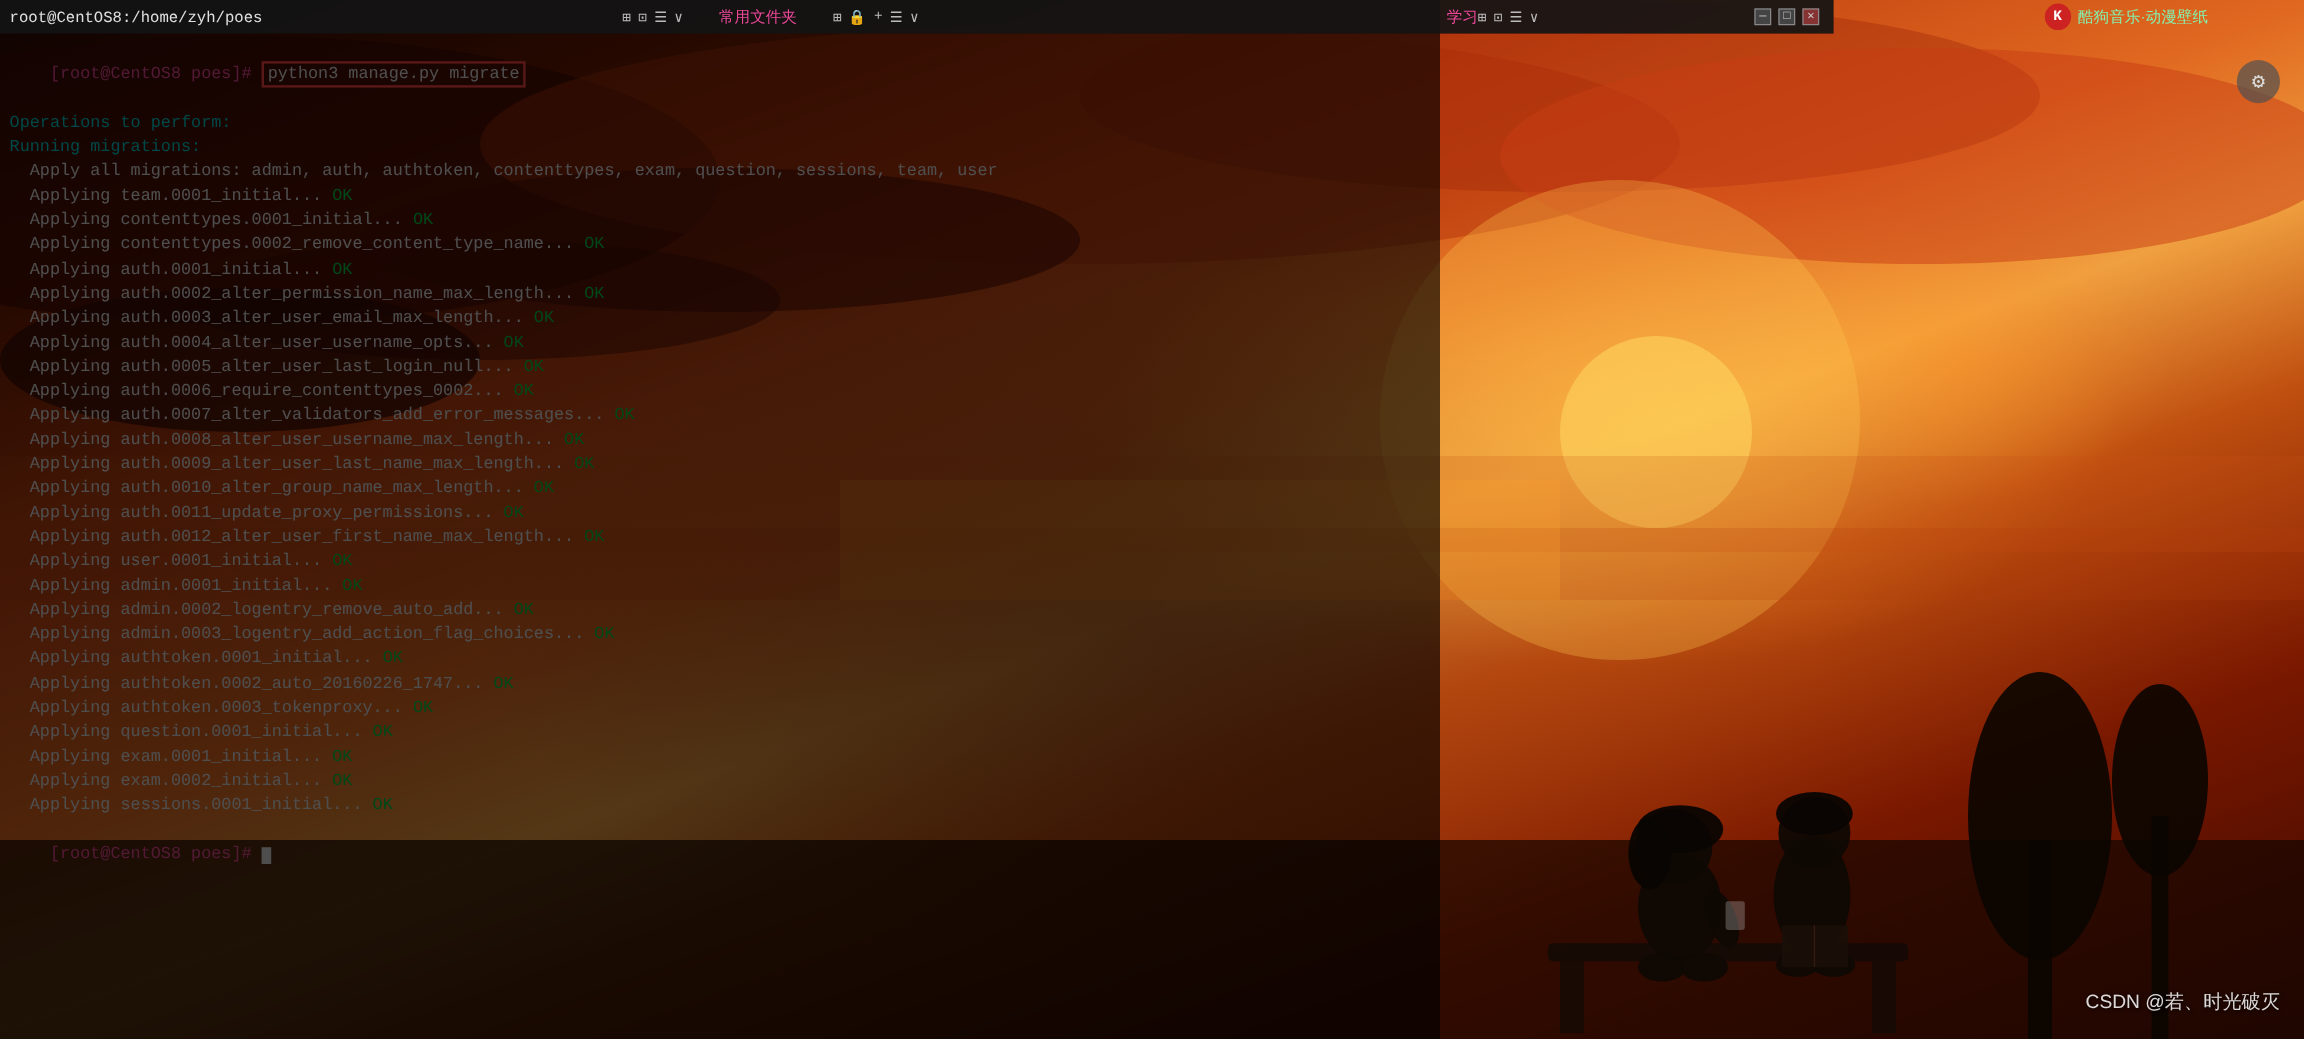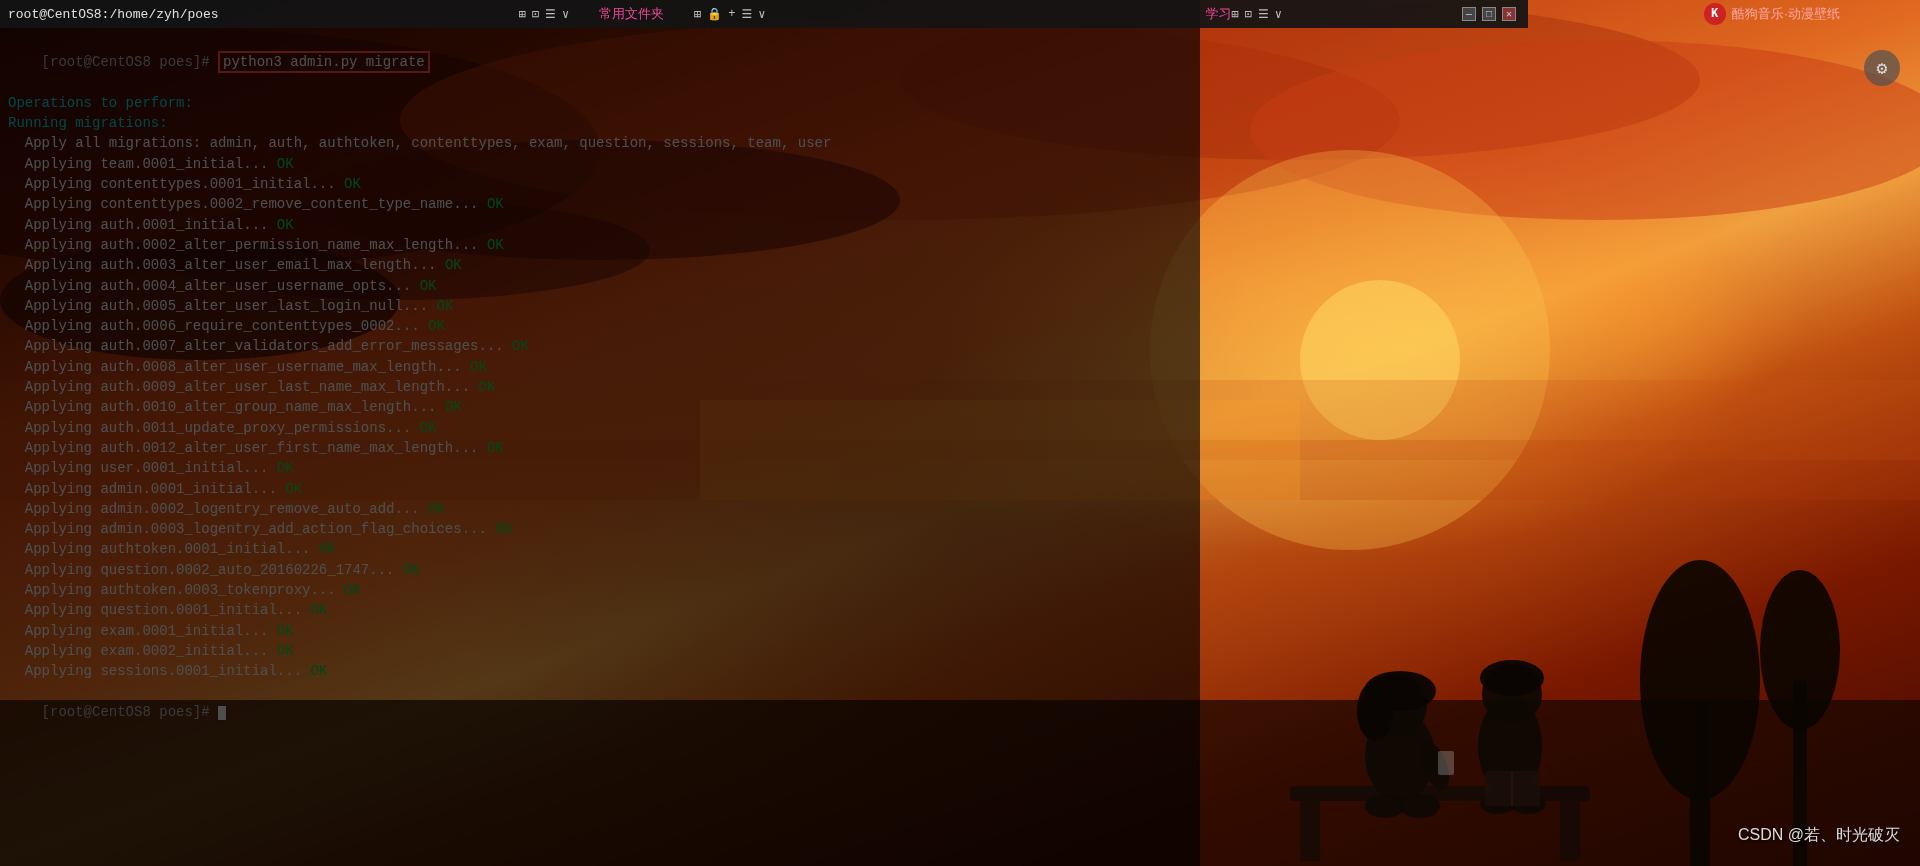--- a/index.html
+++ b/index.html
@@ -109,21 +109,21 @@
       height: calc(866px - 28px);
       padding: 4px 8px;
       font-size: 14px;
       line-height: 1.45;
       color: #e0e0e0;
       background: rgba(0,0,0,0.0);
       overflow: hidden;
     }
 
     .line { display: block; white-space: pre; }
-    .prompt { color: #a3a3a3; }
+    .prompt { color: #ec4899; }
     .cmd-highlight {
       color: #e0e0e0;
       background: transparent;
       border: 2px solid #ff4444;
       padding: 1px 3px;
     }
     .ok { color: #00cc44; }
     .cyan { color: #00cccc; }
     .white { color: #e0e0e0; }
     .cursor {
@@ -183,21 +183,21 @@
       background: #cc2222;
       display: flex;
       align-items: center;
       justify-content: center;
       font-weight: bold;
       color: white;
       font-size: 12px;
     }
 
     .logo-text {
-      color: #fca5a5;
+      color: #86efac;
       font-size: 13px;
       font-family: sans-serif;
     }
 
   </style>
 </head>
 <body>
 
 <div class="bg-illustration">
 
@@ -279,21 +279,21 @@
 <div class="logo-area">
   <div class="logo-circle">
     <span>K</span>
   </div>
   <span class="logo-text">酷狗音乐·动漫壁纸</span>
 </div>
 
 <div class="terminal-content">
 
   <span class="line">
-    <span class="prompt">[root@CentOS8 poes]# </span><span class="cmd-highlight">python3 admin.py migrate</span>
+    <span class="prompt">[root@CentOS8 poes]# </span><span class="cmd-highlight">python3 manage.py migrate</span>
   </span>
 
   <span class="line cyan">Operations to perform:</span>
   <span class="line cyan">Running migrations:</span>
   <span class="line white">  Apply all migrations: admin, auth, authtoken, contenttypes, exam, question, sessions, team, user</span>
 
   <span class="line"><span class="white">  Applying team.0001_initial... </span><span class="ok">OK</span></span>
   <span class="line"><span class="white">  Applying contenttypes.0001_initial... </span><span class="ok">OK</span></span>
   <span class="line"><span class="white">  Applying contenttypes.0002_remove_content_type_name... </span><span class="ok">OK</span></span>
   <span class="line"><span class="white">  Applying auth.0001_initial... </span><span class="ok">OK</span></span>
@@ -306,21 +306,21 @@
   <span class="line"><span class="white">  Applying auth.0008_alter_user_username_max_length... </span><span class="ok">OK</span></span>
   <span class="line"><span class="white">  Applying auth.0009_alter_user_last_name_max_length... </span><span class="ok">OK</span></span>
   <span class="line"><span class="white">  Applying auth.0010_alter_group_name_max_length... </span><span class="ok">OK</span></span>
   <span class="line"><span class="white">  Applying auth.0011_update_proxy_permissions... </span><span class="ok">OK</span></span>
   <span class="line"><span class="white">  Applying auth.0012_alter_user_first_name_max_length... </span><span class="ok">OK</span></span>
   <span class="line"><span class="white">  Applying user.0001_initial... </span><span class="ok">OK</span></span>
   <span class="line"><span class="white">  Applying admin.0001_initial... </span><span class="ok">OK</span></span>
   <span class="line"><span class="white">  Applying admin.0002_logentry_remove_auto_add... </span><span class="ok">OK</span></span>
   <span class="line"><span class="white">  Applying admin.0003_logentry_add_action_flag_choices... </span><span class="ok">OK</span></span>
   <span class="line"><span class="white">  Applying authtoken.0001_initial... </span><span class="ok">OK</span></span>
-  <span class="line"><span class="white">  Applying question.0002_auto_20160226_1747... </span><span class="ok">OK</span></span>
+  <span class="line"><span class="white">  Applying authtoken.0002_auto_20160226_1747... </span><span class="ok">OK</span></span>
   <span class="line"><span class="white">  Applying authtoken.0003_tokenproxy... </span><span class="ok">OK</span></span>
   <span class="line"><span class="white">  Applying question.0001_initial... </span><span class="ok">OK</span></span>
   <span class="line"><span class="white">  Applying exam.0001_initial... </span><span class="ok">OK</span></span>
   <span class="line"><span class="white">  Applying exam.0002_initial... </span><span class="ok">OK</span></span>
   <span class="line"><span class="white">  Applying sessions.0001_initial... </span><span class="ok">OK</span></span>
 
   <span class="line">
     <span class="prompt">[root@CentOS8 poes]# </span><span class="cursor"></span>
   </span>
 </div>

